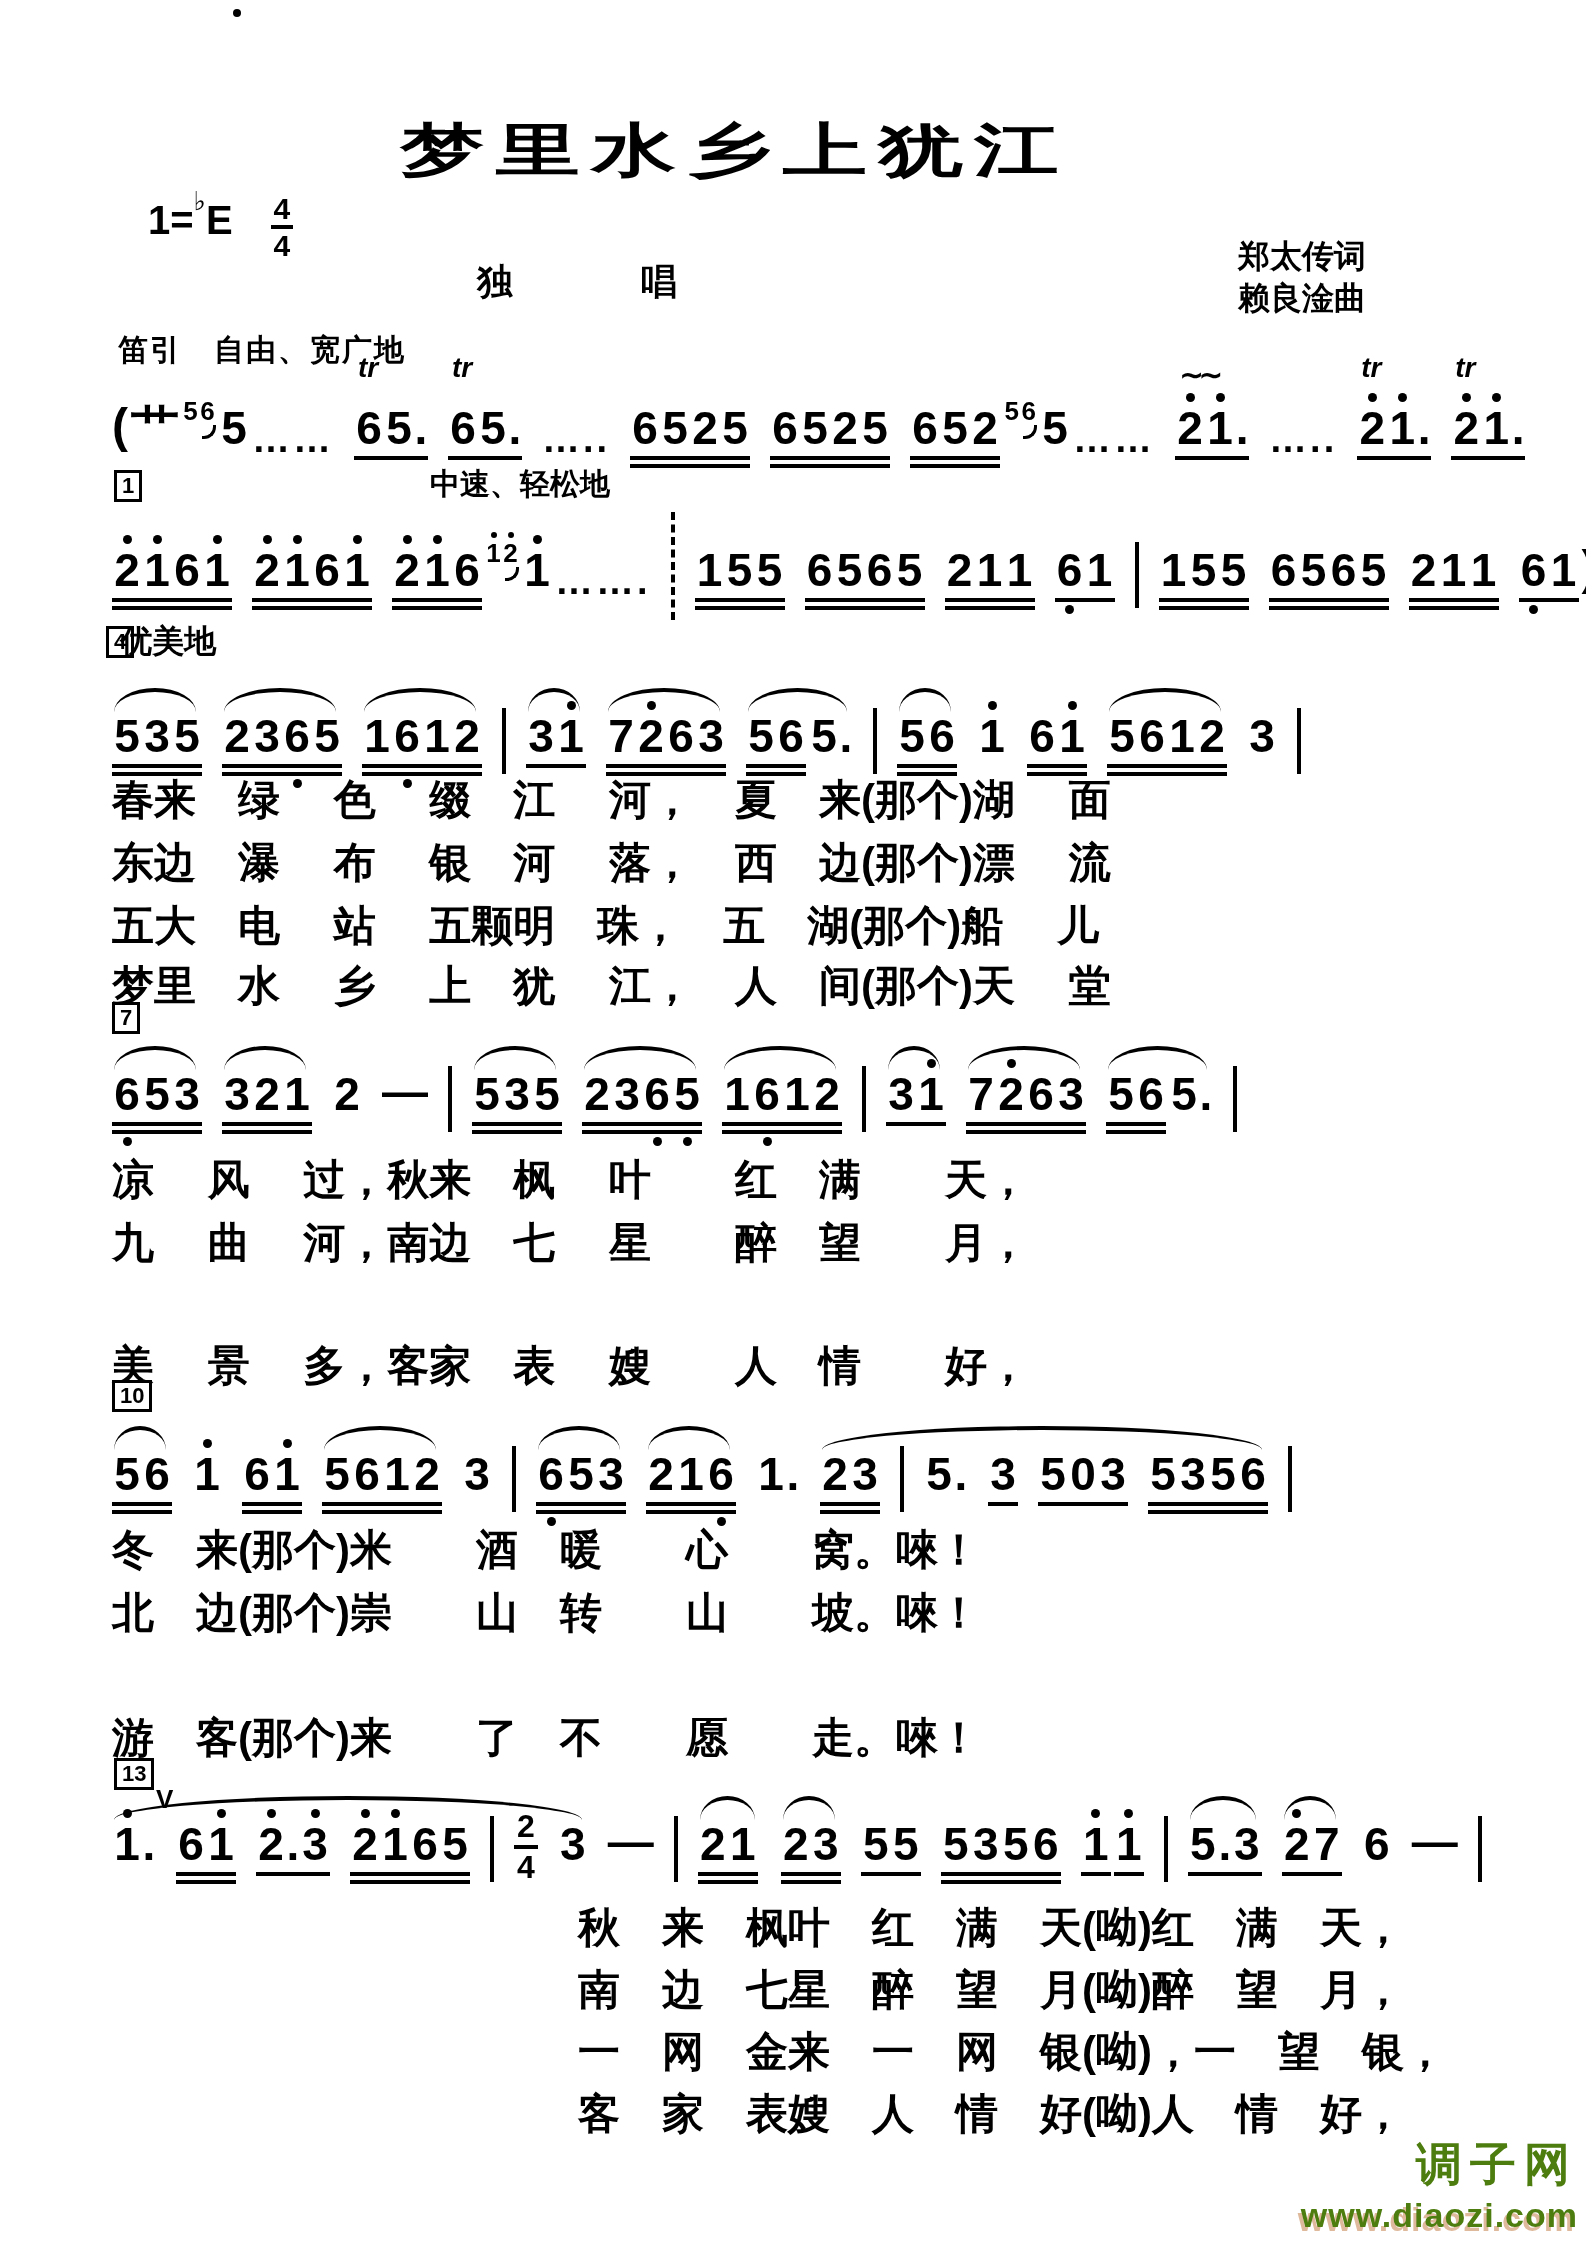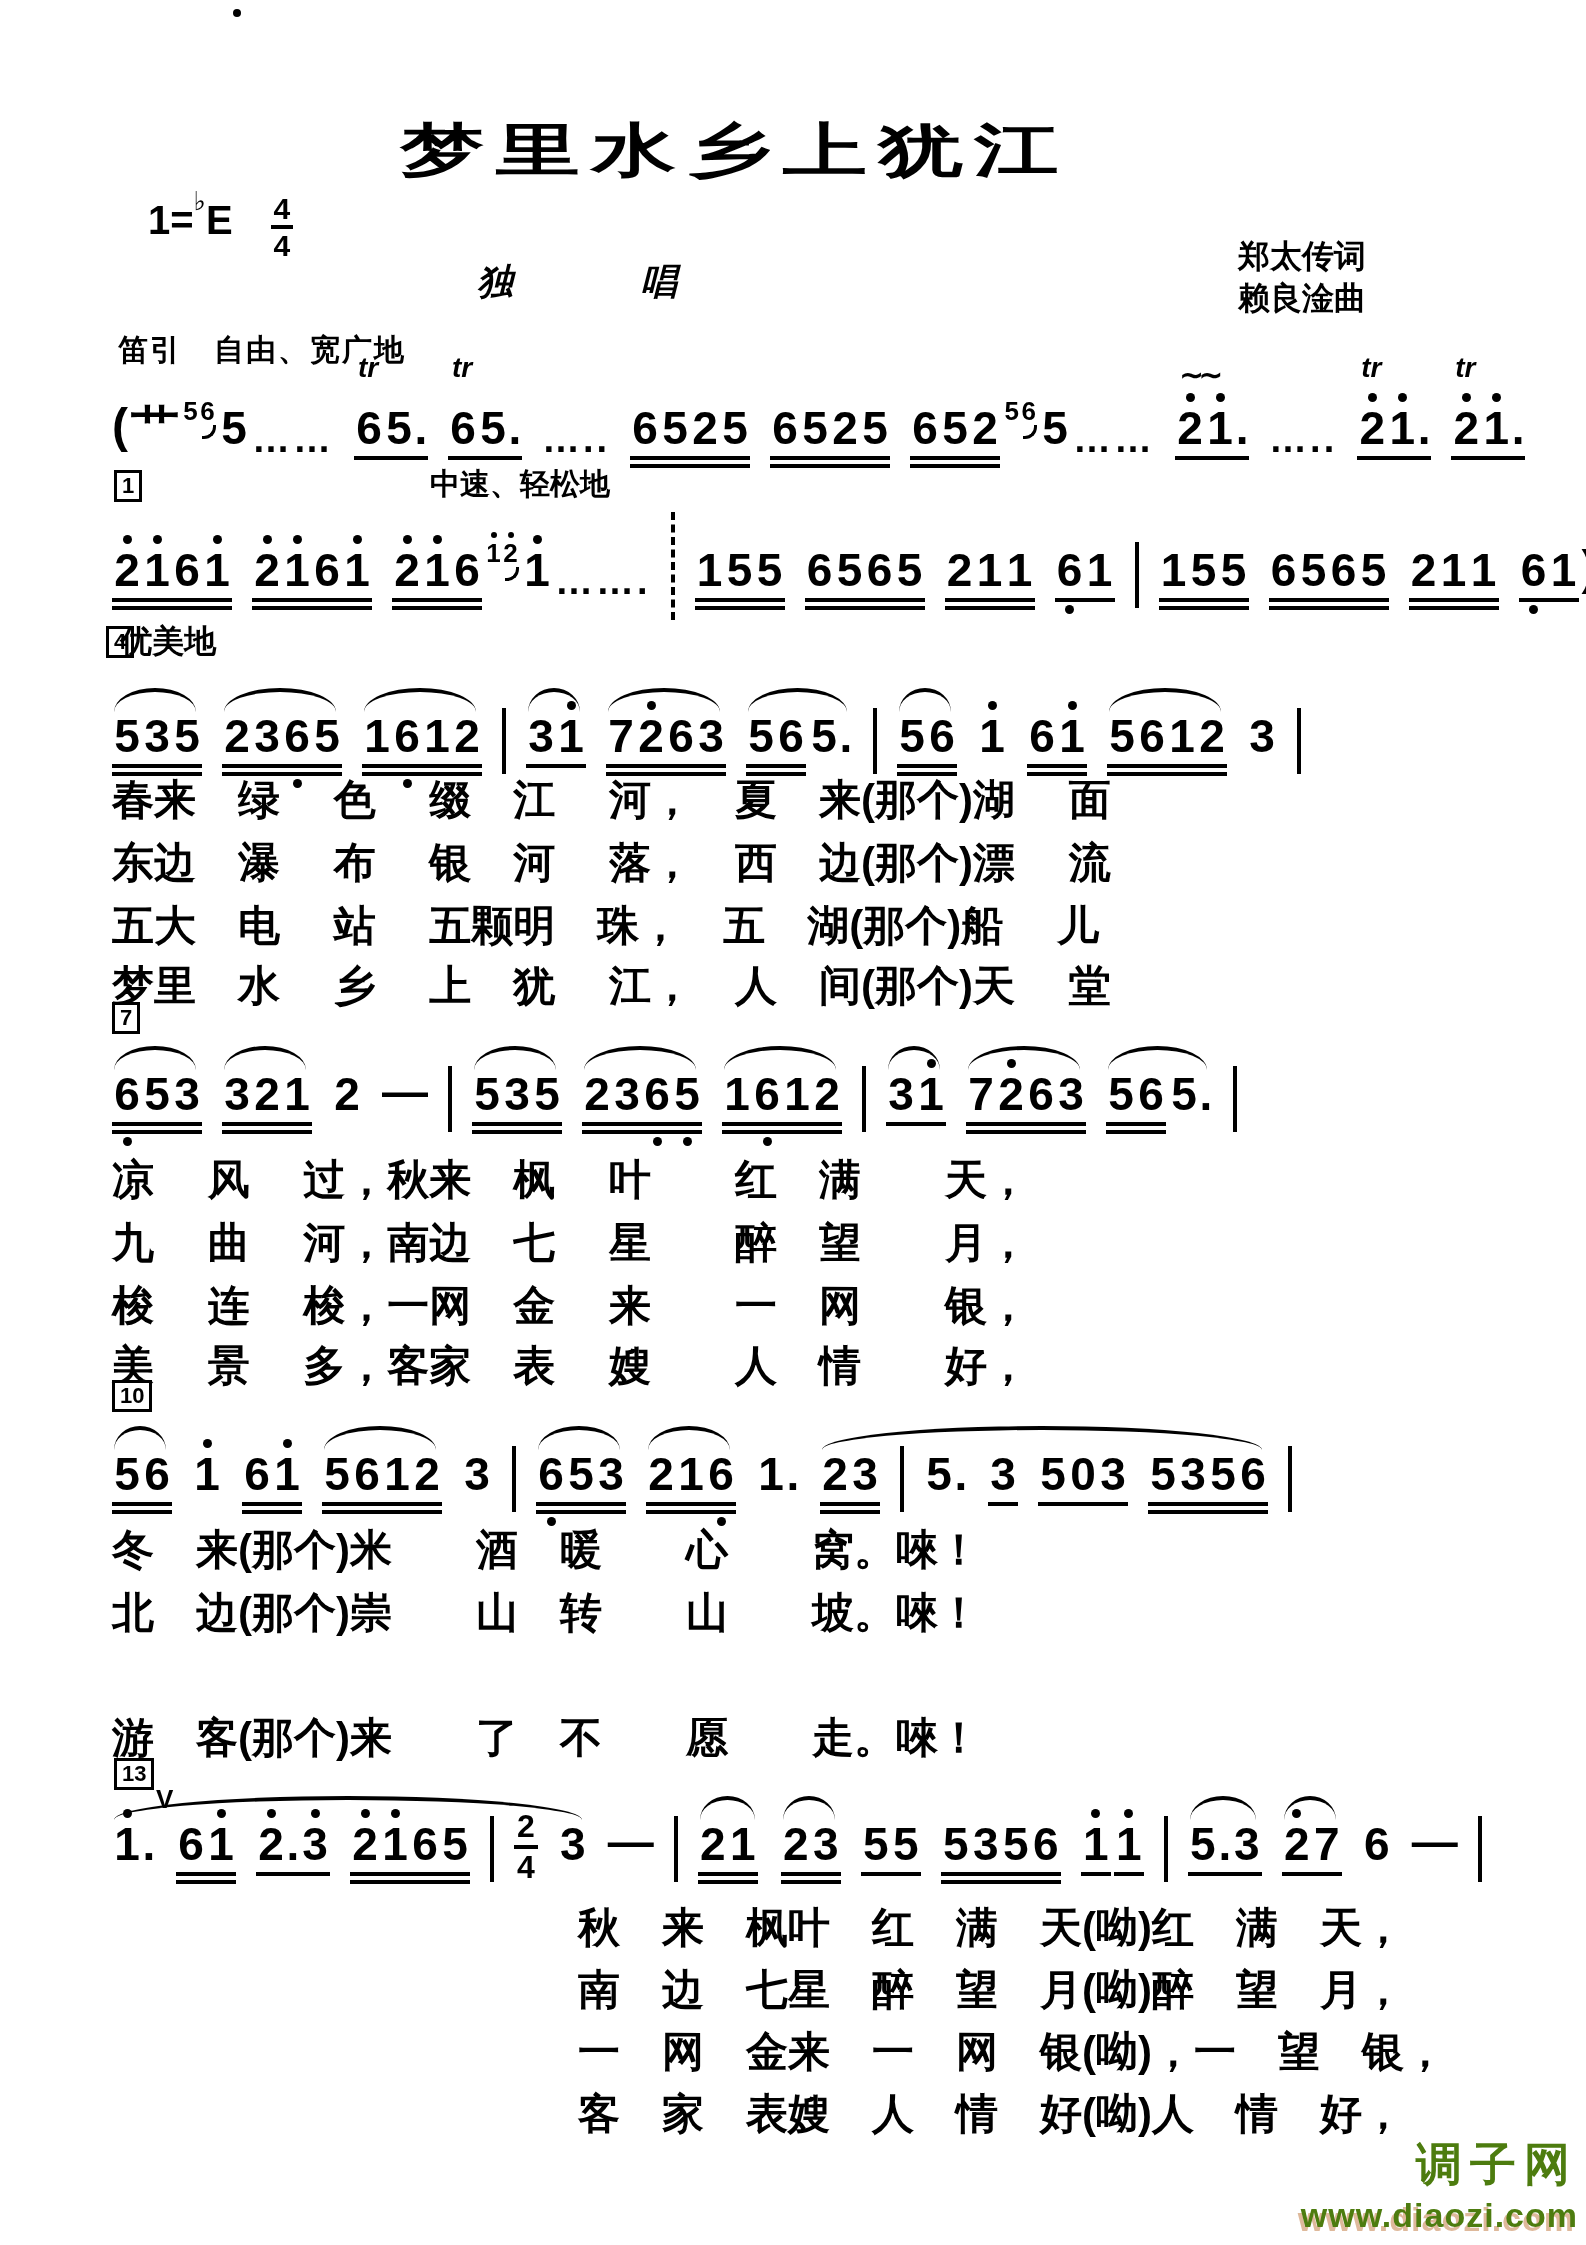--- a/index.html
+++ b/index.html
@@ -5,21 +5,21 @@
   html,body{margin:0;padding:0;background:#fff;}
   .page{position:relative;width:1586px;height:2245px;background:#fff;overflow:hidden;
         font-family:"Liberation Sans","DejaVu Sans",sans-serif;color:#000;font-weight:bold;}
   .art-dot{position:absolute;left:233px;top:9px;width:8px;height:8px;background:#000;border-radius:50%;}
   .title{position:absolute;left:0;top:112px;width:1470px;text-align:center;font-size:58px;}
   .title-text{display:inline-block;transform:scaleX(1.45);transform-origin:center;letter-spacing:8px;white-space:nowrap;}
   .keysig{position:absolute;left:148px;top:198px;font-size:40px;display:flex;align-items:flex-start;}
   .flat{font-size:26px;vertical-align:super;position:relative;top:-12px;}
   .frac{display:inline-flex;flex-direction:column;align-items:center;font-size:30px;line-height:1.1;margin-left:38px;margin-top:-6px;}
   .frac .tnum{border-bottom:4px solid #000;padding:0 3px;}
-  .voice{position:absolute;left:0;top:258px;width:1200px;text-align:center;font-size:36px;letter-spacing:46px;font-style:italic;}
+  .voice{position:absolute;left:0;top:258px;width:1200px;text-align:center;font-size:36px;letter-spacing:46px;}
   .credits{position:absolute;left:1238px;top:236px;font-size:32px;line-height:1.3;}
   .tempo-intro{position:absolute;left:118px;top:330px;font-size:30px;letter-spacing:2px;}
   .tempo-mid{position:absolute;left:430px;top:464px;font-size:30px;}
   .expr{position:absolute;left:106px;top:620px;display:flex;align-items:center;font-size:32px;}
   .exprt{margin-left:-14px;}
   .mbox{display:inline-block;border:3px solid #000;font-size:22px;line-height:1;padding:2px 5px;background:#fff;}
   .b1{position:absolute;left:114px;top:470px;}
   .b7{position:absolute;left:112px;top:1002px;}
   .b10{position:absolute;left:112px;top:1380px;}
   .b13{position:absolute;left:114px;top:1758px;}
@@ -882,21 +882,20 @@
           <span class="row crow">
             <span class="cell">5</span>
             <span class="cell nr">.</span>
           </span>
         </span>
       </span>
       <span class="bar"></span>
     </div>
   <div class="lyr y2a">凉　 风　 过，秋来　枫　 叶　　红　满　　天，</div>
   <div class="lyr y2b">九　 曲　 河，南边　七　 星　　醉　望　　月，</div>
-  <div class="lyr y2c">梭　 连　 梭，一网　金　 来　　一　网　　银，</div>
   <div class="lyr y2d">美　 景　 多，客家　表　 嫂　　人　情　　好，</div>
 
   <span class="mbox b10">10</span>
   <div class="mline l5">
       <span class="arcwrap">
         <span class="note">
           <span class="row drow">
             <span class="cell"></span>
             <span class="cell"></span>
           </span>

